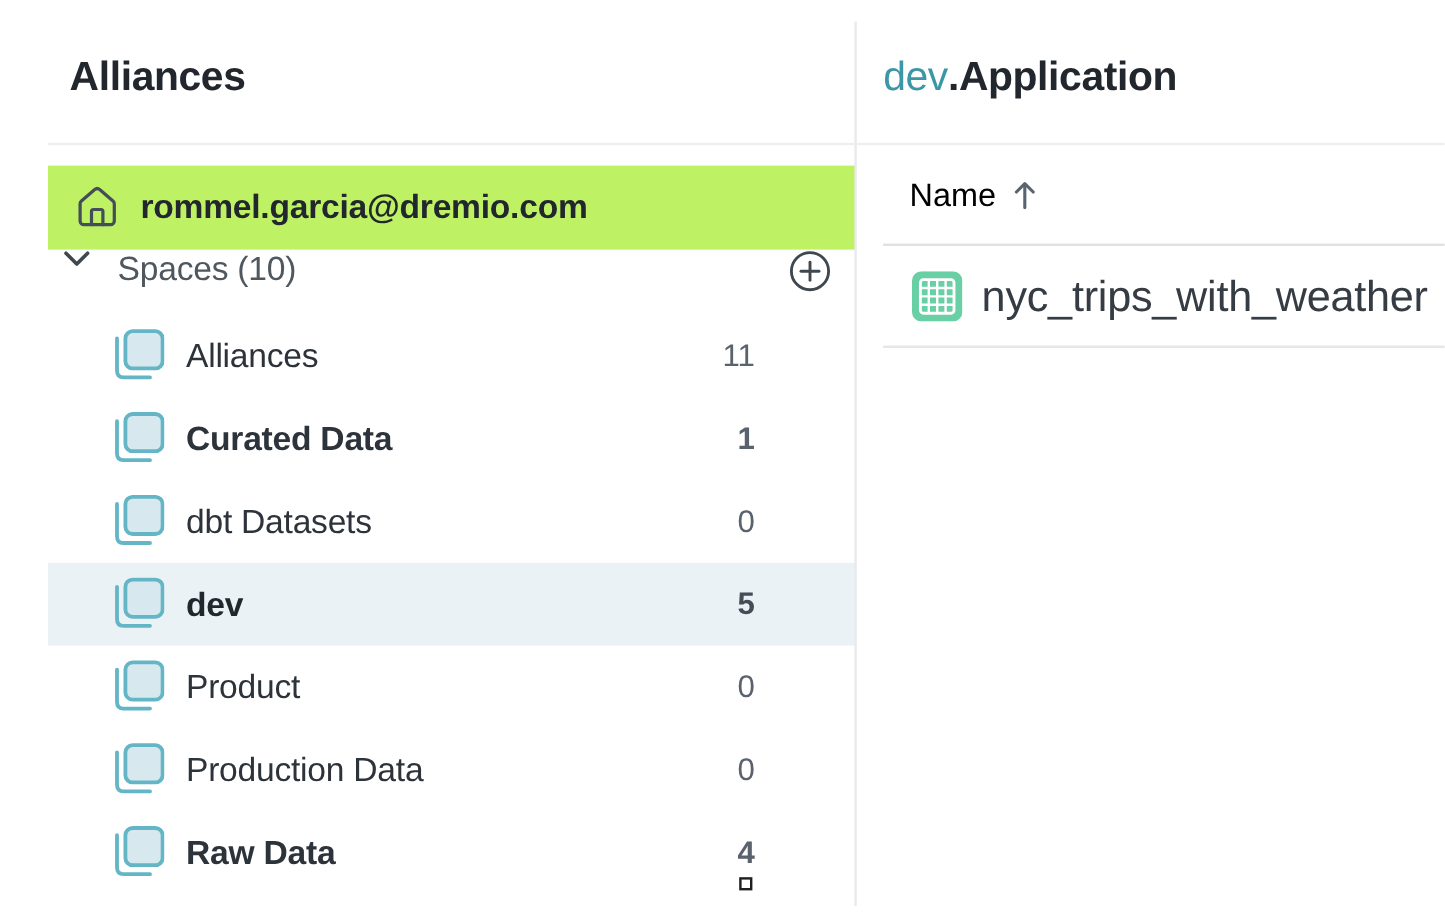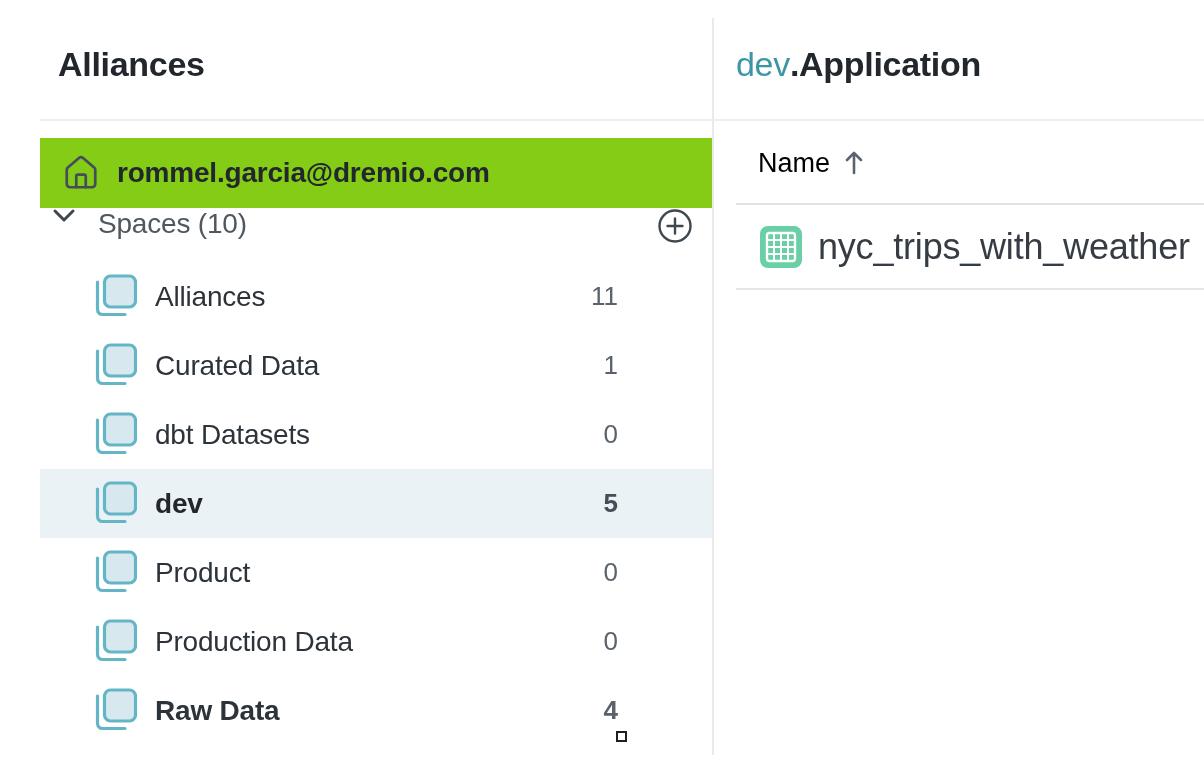--- a/index.html
+++ b/index.html
@@ -16,21 +16,21 @@
 
   
   .panel-title {
     position: absolute;
     font-size: 34px; font-weight: 700; color: #22272d;
     letter-spacing: -0.3px; line-height: 44px;
     white-space: nowrap;
   }
   .home-row {
     position: absolute; left: 40px; top: 138px; width: 673px; height: 70px;
-    background: #84cc16;
+    background: #bef264;
     display: flex; align-items: center; padding-left: 22px; gap: 17px;
     cursor: pointer;
   }
   .home-row .label { font-size: 28px; font-weight: 700; color: #22272d; letter-spacing: -0.2px; }
 
   .spaces-row {
     position: absolute; left: 40px; top: 208px; width: 673px; height: 48px;
     display: flex; align-items: flex-start; padding-left: 12px;
   }
   .spaces-row .label { margin-left: 22px; font-size: 28px; color: #4f575f; letter-spacing: -0.2px; }
@@ -46,21 +46,21 @@
     display: flex; align-items: center; padding-left: 55px;
     cursor: pointer;
   }
   .space-item.selected { background: #eaf2f5; }
   .space-item .label {
     margin-left: 18px; font-size: 28px; color: #2d333a; letter-spacing: -0.2px;
     white-space: nowrap;
   }
   .space-item.selected .label { font-weight: 700; color: #22272d; }
   .space-item .count {
-    position: absolute; right: 95px; top: 0; height: 69px;
+    position: absolute; right: 84px; top: 0; height: 69px;
     display: flex; align-items: center;
     font-size: 26px; color: #5a636d; text-align: right;
   }
   .space-item.selected .count { font-weight: 700; color: #454d56; }
 
   .artifact-square {
     position: absolute; left: 616px; top: 731px;
     width: 11px; height: 11px; background: #ffffff; border: 2px solid #1f1f1f;
   }
 
@@ -127,21 +127,21 @@
     <span class="icon">
       <svg width="42" height="46" viewBox="0 0 42 46" fill="none">
         <path d="M2.5 8 V35 Q2.5 40.5 8 40.5 H30" stroke="#64b6c6" stroke-width="3.2" stroke-linecap="round"></path>
         <rect x="9.5" y="2" width="31" height="31" rx="6" fill="#d7e9ef" stroke="#64b6c6" stroke-width="3.2"></rect>
       </svg>
     </span>
     <span class="label">Alliances</span>
     <span class="count">11</span>
   </div>
 
-  <div class="space-item" style="top:331px;">
+  <div class="space-item" style="top:331px;font-weight:bold;">
     <span class="icon">
       <svg width="42" height="46" viewBox="0 0 42 46" fill="none">
         <path d="M2.5 8 V35 Q2.5 40.5 8 40.5 H30" stroke="#64b6c6" stroke-width="3.2" stroke-linecap="round"></path>
         <rect x="9.5" y="2" width="31" height="31" rx="6" fill="#d7e9ef" stroke="#64b6c6" stroke-width="3.2"></rect>
       </svg>
     </span>
     <span class="label">Curated Data</span>
     <span class="count">1</span>
   </div>
 

